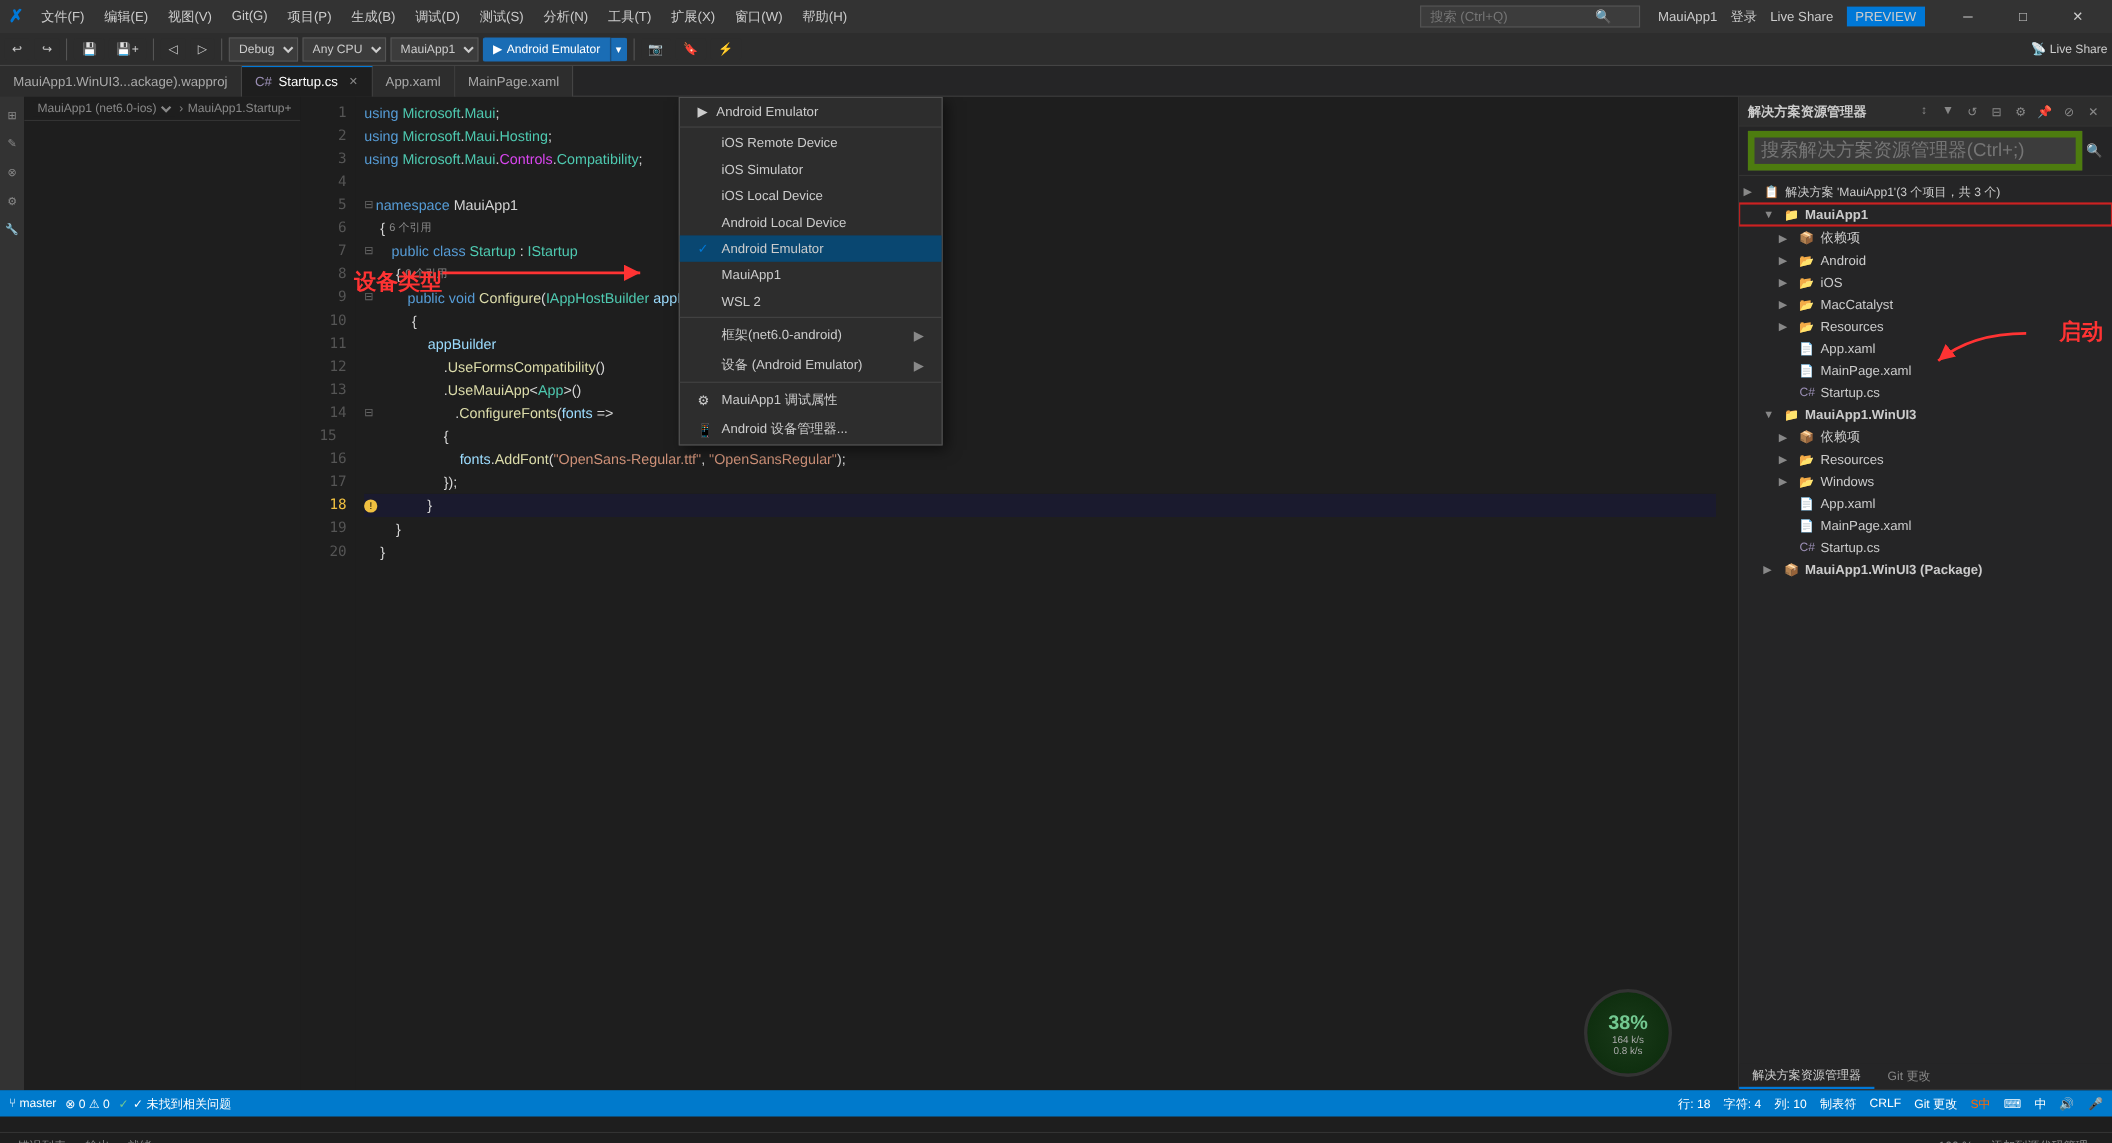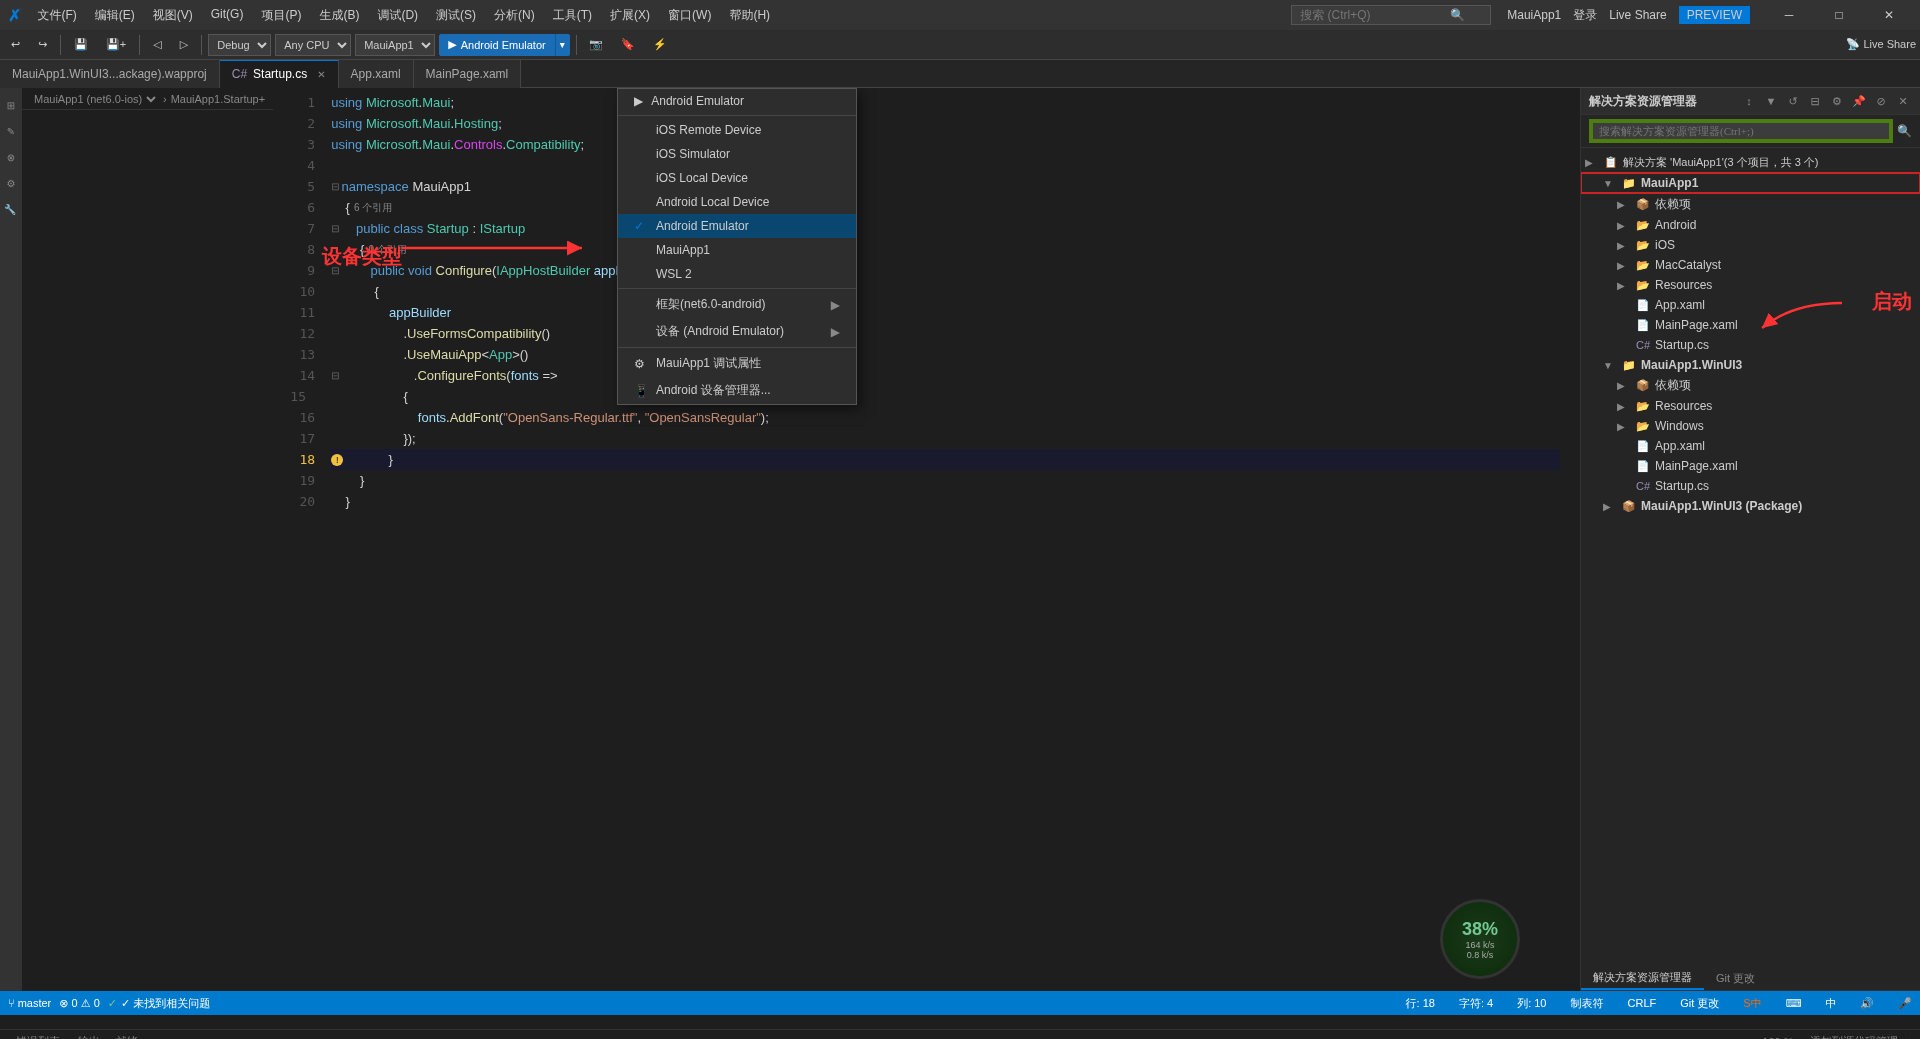--- a/index.html
+++ b/index.html
@@ -56,35 +56,35 @@
     .dropdown-check { width: 14px; color: #0078d7; }
     .dropdown-arrow { margin-left: auto; color: #888; }
     
     
     .right-panel { width: 340px; background: #252526; border-left: 1px solid #333; display: flex; flex-direction: column; }
     .panel-header { display: flex; align-items: center; justify-content: space-between; padding: 4px 8px; background: #2d2d2d; border-bottom: 1px solid #333; font-size: 12px; }
     .panel-title { font-size: 12px; font-weight: bold; color: #ccc; }
     .panel-icons { display: flex; gap: 4px; }
     .panel-icon-btn { width: 18px; height: 18px; display: flex; align-items: center; justify-content: center; color: #888; cursor: pointer; font-size: 11px; }
     .solution-search { display: flex; align-items: center; padding: 4px 8px; gap: 4px; border-bottom: 1px solid #333; }
-    .solution-search input { flex: 1; background: #3c3c3c; border: 4px solid #4d7c0f; color: #ccc; padding: 2px 6px; font-size: 11px; outline: none; font-family: Liberation Serif, serif; }
+    .solution-search input { flex: 1; background: #3c3c3c; border: 6px solid #4d7c0f; color: #ccc; padding: 2px 6px; font-size: 17px; outline: none; }
     .tree-view { flex: 1; overflow-y: auto; padding: 4px 0; }
     .tree-item { display: flex; align-items: center; padding: 2px 4px; cursor: pointer; font-size: 12px; color: #ccc; gap: 4px; }
     .tree-expand { width: 14px; color: #888; font-size: 10px; }
     .tree-icon { width: 16px; height: 16px; display: flex; align-items: center; justify-content: center; font-size: 11px; }
     .icon-solution { color: #0078d7; }
     .icon-project { color: #f0c040; }
     .icon-folder { color: #dcb67a; }
     .icon-cs { color: #9b8fb5; }
     .icon-xaml { color: #68b; }
     
     
     .status-bar { height: 24px; background: #007acc; display: flex; align-items: center; padding: 0 8px; gap: 12px; font-size: 11px; color: white; }
     .status-left { display: flex; align-items: center; gap: 8px; }
-    .status-right { margin-left: auto; display: flex; align-items: center; gap: 24px; }
+    .status-right { margin-left: auto; display: flex; align-items: center; gap: 12px; }
     .status-ok { display: flex; align-items: center; gap: 4px; }
     
     
     .bottom-bar { height: 24px; background: #1e1e1e; border-top: 1px solid #333; display: flex; align-items: center; padding: 0 8px; gap: 8px; font-size: 11px; color: #888; margin-top: 14px; }
     .bottom-tabs { display: flex; gap: 2px; }
     .bottom-tab { padding: 2px 8px; cursor: pointer; color: #888; }
     .bottom-right { margin-left: auto; display: flex; align-items: center; gap: 8px; }
     
     
     .perf-badge { position: absolute; bottom: 60px; right: 400px; width: 80px; height: 80px; border-radius: 50%; background: radial-gradient(circle, #1a3a1a, #0a2a0a); border: 3px solid #333; display: flex; flex-direction: column; align-items: center; justify-content: center; color: #73c991; font-size: 11px; z-index: 10; }

